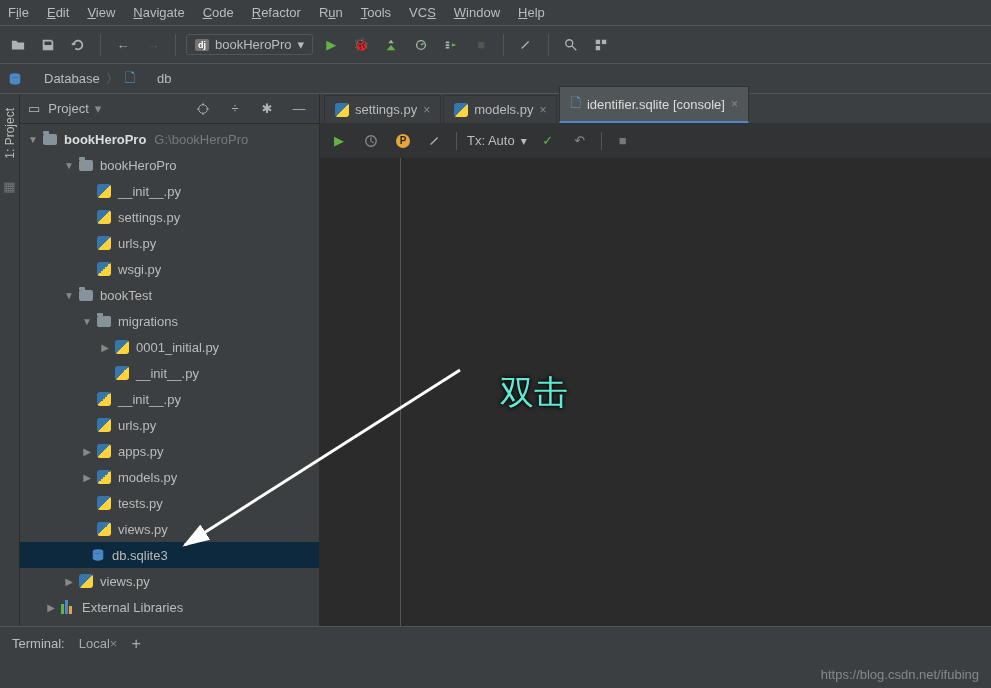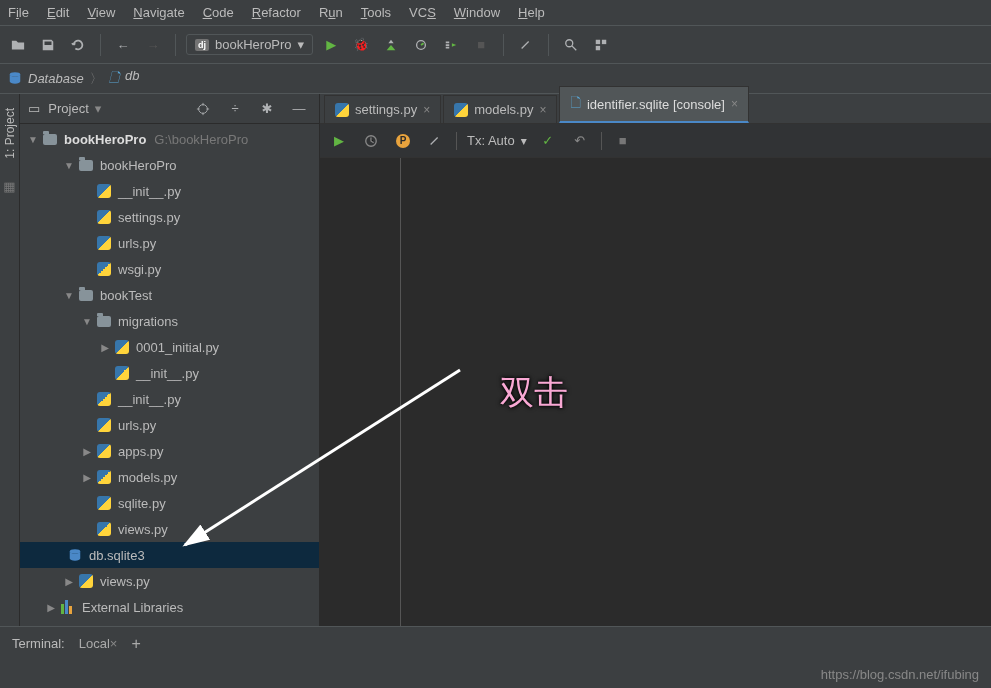--- a/index.html
+++ b/index.html
@@ -5,21 +5,21 @@
 * { margin:0; padding:0; box-sizing:border-box; font-family:"Segoe UI",Arial,sans-serif; font-size:13px; }
 body { background:#3c3f41; color:#bbbbbb; width:991px; height:688px; overflow:hidden; position:relative; }
 .menubar { height:26px; display:flex; align-items:center; padding:0 8px; gap:18px; background:#3c3f41; border-bottom:1px solid #515658; }
 .menubar span { color:#bbbbbb; cursor:pointer; }
 .menubar span u { text-decoration:underline; }
 .toolbar { height:38px; display:flex; align-items:center; padding:0 6px; gap:6px; border-bottom:1px solid #515658; }
 .tbtn { width:24px; height:24px; display:flex; align-items:center; justify-content:center; color:#afb1b3; cursor:pointer; }
 .sep { width:1px; height:22px; background:#515658; margin:0 4px; }
 .tcombo { display:flex; align-items:center; gap:6px; background:#3c3f41; border:1px solid #515658; border-radius:3px; padding:2px 8px; color:#bbbbbb; cursor:pointer; }
 .breadcrumb { height:30px; display:flex; align-items:center; padding:0 8px; gap:6px; border-bottom:1px solid #515658; font-size:13px; }
-.bc-item { display:flex; gap:6px; color:#bbbbbb;font-style:italic; }
+.bc-item { display:flex; align-items:center; gap:22px; color:#bbbbbb; }
 .bc-sep { color:#777; }
 .main { display:flex; height:560px; }
 .sidebar-tab { width:20px; background:#3c3f41; border-right:1px solid #2b2b2b; display:flex; flex-direction:column; align-items:center; padding-top:4px; }
 .sidebar-tab .vlabel { writing-mode:vertical-rl; transform:rotate(180deg); color:#bbbbbb; font-size:12px; margin-top:10px; }
 .project { width:300px; background:#3c3f41; border-right:1px solid #2b2b2b; display:flex; flex-direction:column; }
 .project-head { height:30px; display:flex; align-items:center; padding:0 8px; border-bottom:1px solid #2b2b2b; gap:8px; }
 .project-head .title { flex:1; display:flex; align-items:center; gap:6px; color:#bbbbbb; }
 .tree { flex:1; overflow:auto; padding:2px 0; }
 .node { display:flex; align-items:center; height:26px; color:#bbbbbb; cursor:pointer; white-space:nowrap; }
 .node.sel { background:#0d293e; }
@@ -35,21 +35,21 @@
 .etb { width:22px; height:22px; display:flex; align-items:center; justify-content:center; color:#afb1b3; cursor:pointer; }
 .tx { display:flex; align-items:center; gap:6px; color:#bbbbbb; font-size:12px; cursor:pointer; }
 .canvas { flex:1; position:relative; background:#2b2b2b; }
 .gutter { position:absolute; left:80px; top:0; bottom:0; width:1px; background:#555; }
 .bottom { position:absolute; left:0; right:0; bottom:28px; height:34px; border-top:1px solid #515658; background:#3c3f41; display:flex; align-items:center; padding:0 12px; gap:14px; }
 .bottom .term { color:#bbbbbb; }
 .bottom .localtab { display:flex; align-items:center; color:#aaa; }
 .bottom .plus { color:#aaa; font-size:16px; cursor:pointer; }
 .footer { position:absolute; left:0; right:0; bottom:0; height:28px; background:#3c3f41; display:flex; align-items:center; justify-content:flex-end; padding:0 12px; font-size:12px; color:#888; }
 .annotation { position:absolute; pointer-events:none; }
-.ann-text { position:absolute; color:#f9a8d4; font-size:34px; font-weight:500; text-shadow:0 0 3px #000,0 0 5px #000; left:500px; top:370px; }
+.ann-text { position:absolute; color:#5eead4; font-size:34px; font-weight:500; text-shadow:0 0 3px #000,0 0 5px #000; left:500px; top:370px; }
 svg.icon-svg { width:14px; height:14px; }
 .py-icon { position:relative; }
 .py-icon::before { content:""; width:14px; height:14px; background:linear-gradient(135deg,#3776ab 50%,#ffd43b 50%); border-radius:3px; display:block; }
 .folder-icon { width:14px; height:11px; background:#87939a; border-radius:2px; position:relative; }
 .folder-icon::before { content:""; position:absolute; top:-3px; left:0; width:6px; height:3px; background:#87939a; border-radius:1px 1px 0 0; }
 .db-icon { width:14px; height:14px; }
 .db-icon svg { width:14px; height:14px; }
 .lib-icon { width:14px; height:14px; display:flex; gap:1px; align-items:flex-end; }
 .lib-icon span { width:3px; background:#e8a33d; }
 .lib-icon span:nth-child(1){height:10px;background:#62b543}
@@ -280,30 +280,30 @@
             <span class="icon">
               <span class="py-icon"></span>
             </span>
             <span>models.py</span>
           </div>
           <div class="node" style="padding-left: 60px;">
             <span class="arrow"></span>
             <span class="icon">
               <span class="py-icon"></span>
             </span>
-            <span>sqlite.py</span>
+            <span>tests.py</span>
           </div>
           <div class="node" style="padding-left: 60px;">
             <span class="arrow"></span>
             <span class="icon">
               <span class="py-icon"></span>
             </span>
             <span>views.py</span>
           </div>
-          <div class="node sel" style="padding-left: 31px;">
+          <div class="node sel" style="padding-left: 54px;">
             <span class="arrow"></span>
             <span class="icon">
               <svg viewBox="0 0 16 16" width="14" height="14">
                 <ellipse fill="#4a88c7" cx="8" cy="4" rx="6" ry="2.5"></ellipse>
                 <path fill="#4a88c7" d="M2 4v8c0 1.4 2.7 2.5 6 2.5s6-1.1 6-2.5V4c0 1.4-2.7 2.5-6 2.5S2 5.4 2 4z"></path>
               </svg>
             </span>
             <span>db.sqlite3</span>
           </div>
           <div class="node" style="padding-left: 42px;">

